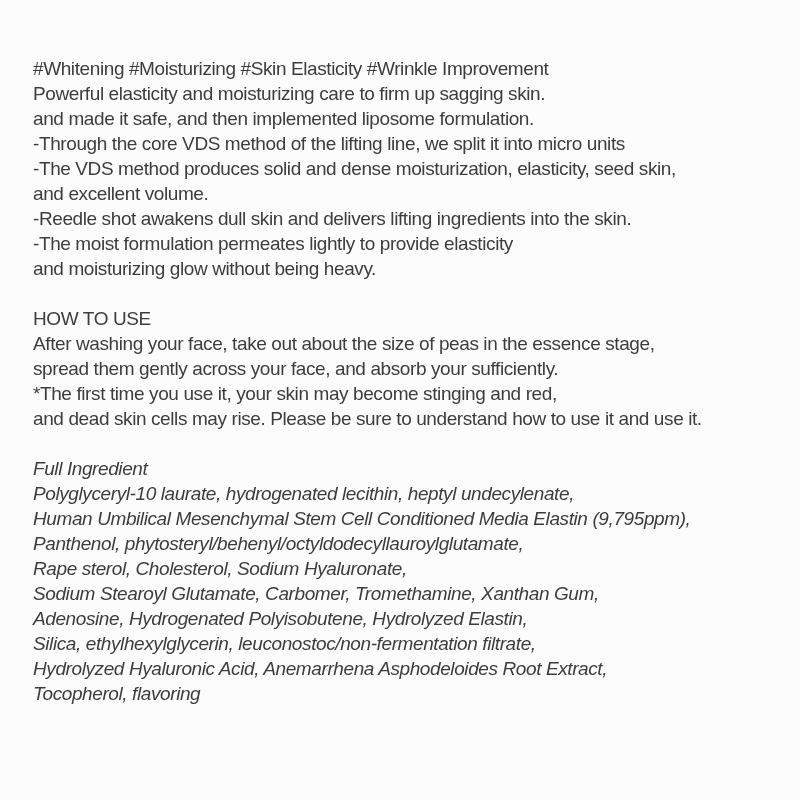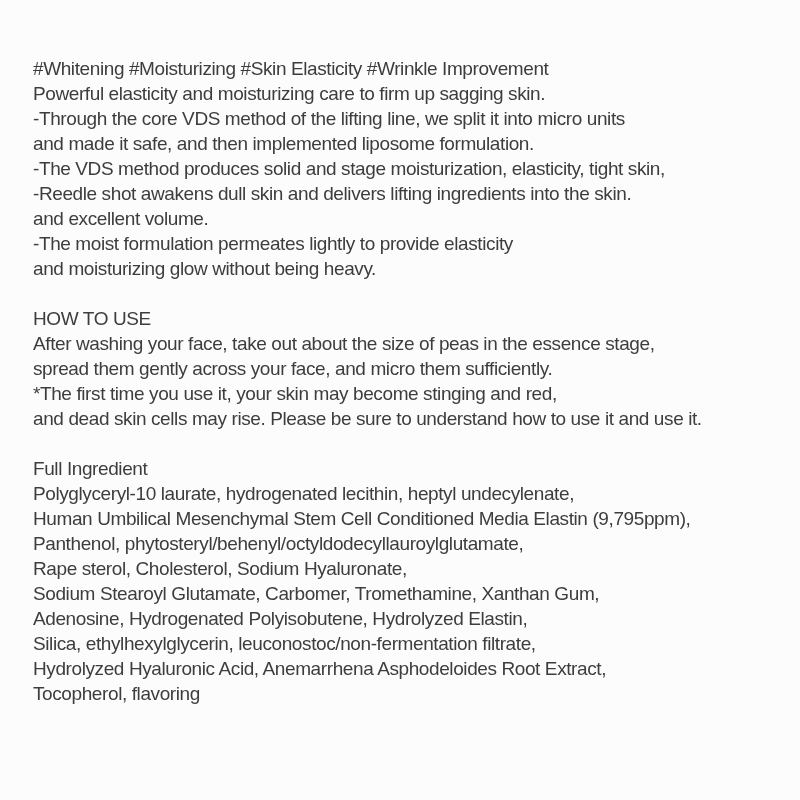--- a/index.html
+++ b/index.html
@@ -22,50 +22,51 @@
     font-size: 19px;
     line-height: 25px;
     letter-spacing: -0.4px;
     font-weight: 400;
   }
   .section {
     margin: 0 0 25px 0;
   }
   .section:last-child {
     margin-bottom: 16px;
+    font-style: italic;
   }
   .line, .heading {
     white-space: nowrap;
     min-height: 25px;
   }
   .heading {
     font-weight: 400; 
   }
 </style>
 </head>
 <body>
 
 <div class="content">
 
   <div class="section">
     <div class="line">#Whitening #Moisturizing #Skin Elasticity #Wrinkle Improvement</div>
     <div class="line">Powerful elasticity and moisturizing care to firm up sagging skin.</div>
+    <div class="line">and made it safe, and then implemented liposome formulation.</div>
     <div class="line">-Through the core VDS method of the lifting line, we split it into micro units</div>
-    <div class="line">and made it safe, and then implemented liposome formulation.</div>
-    <div class="line">-The VDS method produces solid and stage moisturization, elasticity, tight skin,</div>
+    <div class="line">-The VDS method produces solid and dense moisturization, elasticity, seed skin,</div>
+    <div class="line">and excellent volume.</div>
     <div class="line">-Reedle shot awakens dull skin and delivers lifting ingredients into the skin.</div>
-    <div class="line">and excellent volume.</div>
     <div class="line">-The moist formulation permeates lightly to provide elasticity</div>
     <div class="line">and moisturizing glow without being heavy.</div>
   </div>
 
   <div class="section">
     <div class="heading">HOW TO USE</div>
     <div class="line">After washing your face, take out about the size of peas in the essence stage,</div>
-    <div class="line">spread them gently across your face, and micro them sufficiently.</div>
+    <div class="line">spread them gently across your face, and absorb your sufficiently.</div>
     <div class="line">*The first time you use it, your skin may become stinging and red,</div>
     <div class="line">and dead skin cells may rise. Please be sure to understand how to use it and use it.</div>
   </div>
 
   <div class="section">
     <div class="heading">Full Ingredient</div>
     <div class="line">Polyglyceryl-10 laurate, hydrogenated lecithin, heptyl undecylenate,</div>
     <div class="line">Human Umbilical Mesenchymal Stem Cell Conditioned Media Elastin (9,795ppm),</div>
     <div class="line">Panthenol, phytosteryl/behenyl/octyldodecyllauroylglutamate,</div>
     <div class="line">Rape sterol, Cholesterol, Sodium Hyaluronate,</div>

